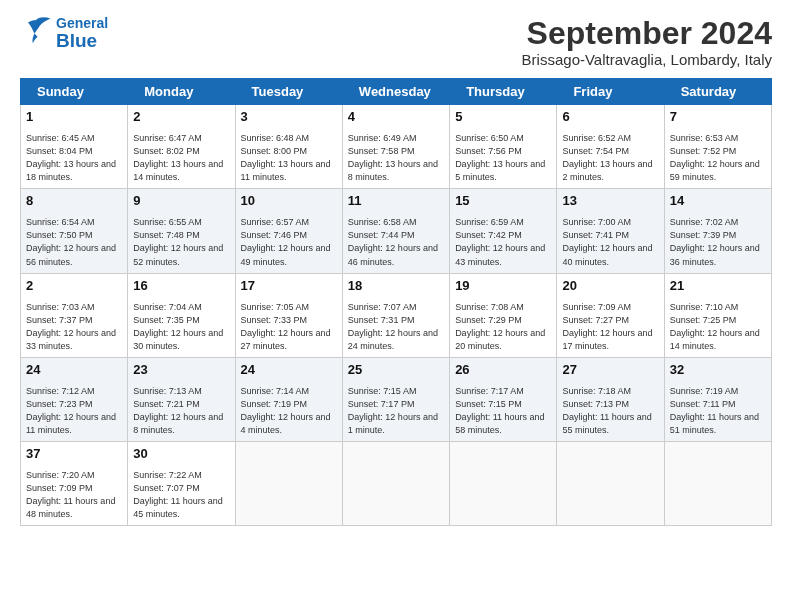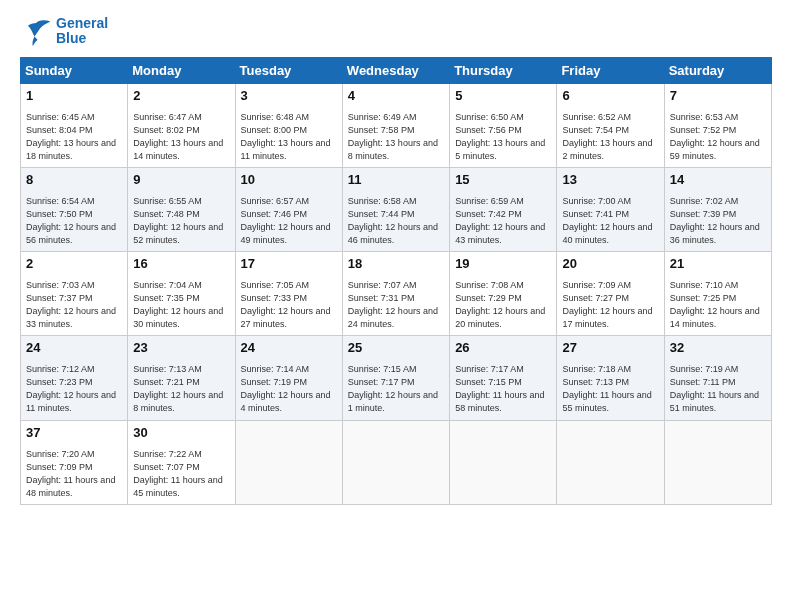--- a/index.html
+++ b/index.html
@@ -15,21 +15,21 @@
       padding: 16px 20px 10px 20px;
     }
     .header-section {
       display: flex;
       justify-content: space-between;
       align-items: flex-start;
       margin-bottom: 10px;
     }
     .logo {
       display: flex;
-      align-items: flex-end;
+      align-items: flex-start;
       gap: 4px;
     }
     .logo-bird {
       width: 32px;
       height: 28px;
     }
     .title-section {
       text-align: right;
     }
     .month-title {
@@ -45,21 +45,21 @@
     }
     .calendar-table {
       width: 100%;
       border-collapse: collapse;
       table-layout: fixed;
     }
     .calendar-table th {
       background-color: #1a6bb5;
       color: white;
       text-align: left;
-      padding: 5px 4px;
+      padding: 5px 16px;
       font-size: 13px;
       font-weight: bold;
       border: 1px solid #1a6bb5;
     }
     .calendar-table td {
       vertical-align: top;
       padding: 4px 5px;
       border: 1px solid #ccc;
       font-size: 9.5px;
       color: #333;
@@ -91,22 +91,26 @@
 
 <div class="page">
   <div class="header-section">
     <div class="logo">
       <svg class="logo-bird" viewBox="0 0 40 35" xmlns="http://www.w3.org/2000/svg">
         <path d="M20 5 C22 2, 30 0, 38 3 C32 6, 28 8, 25 12 C22 16, 20 20, 18 22 C16 18, 14 12, 10 8 C14 6, 18 5, 20 5Z" fill="#1a6bb5"></path>
         <path d="M18 22 C16 26, 15 30, 16 34 C18 30, 20 28, 22 26 C20 24, 19 23, 18 22Z" fill="#1a6bb5"></path>
       </svg>
       <div>
         <div style="font-size:14px; font-weight:bold; color:#1a6bb5; line-height:1.1;">General</div>
-        <div style="font-size:14px; font-weight:bold; color:#1a6bb5; line-height:1.1;">Blue</div>
+        <div style="font-size:19px; font-weight:bold; color:#1a6bb5; line-height:1.1;">Blue</div>
       </div>
+    </div>
+    <div class="title-section">
+      <div class="month-title">September 2024</div>
+      <div class="location-title">Brissago-Valtravaglia, Lombardy, Italy</div>
     </div>
   </div>
 
   <table class="calendar-table">
     <thead>
       <tr>
         <th>Sunday</th>
         <th>Monday</th>
         <th>Tuesday</th>
         <th>Wednesday</th>

